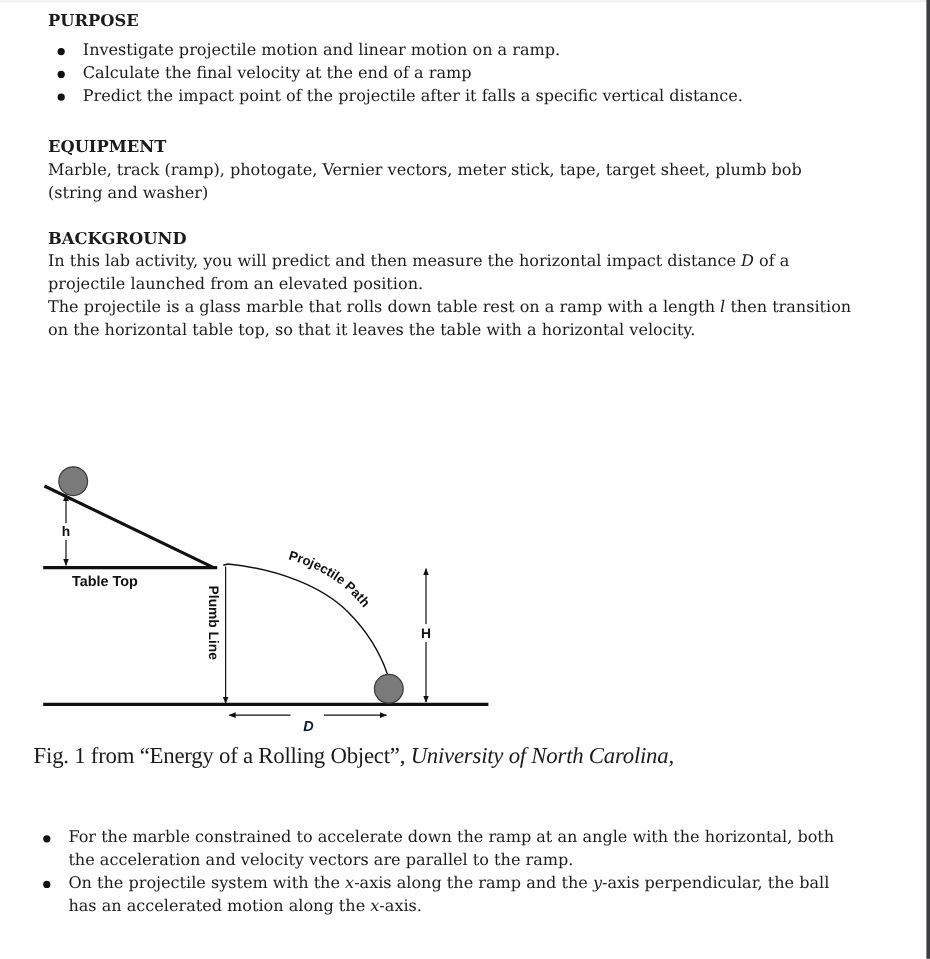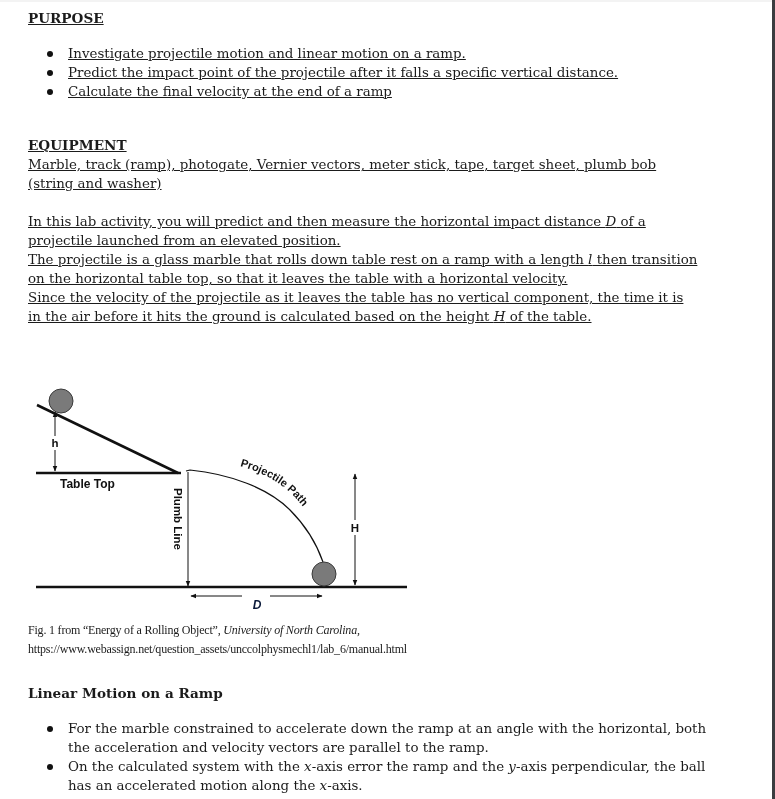--- a/index.html
+++ b/index.html
@@ -14,63 +14,63 @@
     background: #ffffff;
   }
   .edge {
     position: absolute; right: 0; top: 0; width: 3px; height: 799px;
     background: #3b3d40;
   }
   .topstrip {
     position: absolute; left: 0; top: 0; width: 772px; height: 2px; background: #f3f3f3;
   }
   .content {
-    position: absolute; left: 28px; top: 9px; width: 700px;
-    font-size: 13.4px; line-height: 19px; text-decoration: underline;
+    position: absolute; left: 40px; top: 9px; width: 700px;
+    font-size: 13.4px; line-height: 19px;
   }
   .h {
     font-weight: bold; font-size: 13.6px; letter-spacing: 0px;
   }
   .p { margin: 0; }
-  ul.bul { list-style: none; margin: 16px; padding: 0; }
+  ul.bul { list-style: none; margin: 5px; padding: 0; }
   ul.bul li { position: relative; padding-left: 24px; }
   ul.bul li::before {
     content: ""; position: absolute; left: 3px; top: 7px; width: 6px; height: 6px;
     border-radius: 50%; background: #111;
   }
   .gap { height: 19px; }
   em { font-style: italic; }
   .figure { position: absolute; left: 0; top: 376px; width: 460px; height: 240px; }
-  .cap { position: absolute; left: 28px; top: 621px; width: 720px; font-size: 12px; line-height: 19px;
+  .cap { position: absolute; left: 28px; top: 621px; width: 720px; font-size: 19px; line-height: 19px;
          font-family: "Liberation Serif", serif; letter-spacing: -0.2px; }
   .linear { position: absolute; left: 28px; top: 684px; width: 700px; font-size: 13.4px; line-height: 19px; }
 </style>
 </head>
 <body>
 
 <div class="page">
   <div class="topstrip"></div>
 
   <div class="content">
 
     <div class="h">PURPOSE</div>
     <ul class="bul">
       <li>Investigate projectile motion and linear motion on a ramp.</li>
+      <li>Calculate the final velocity at the end of a ramp</li>
       <li>Predict the impact point of the projectile after it falls a specific vertical distance.</li>
-      <li>Calculate the final velocity at the end of a ramp</li>
     </ul>
     <div class="gap"></div>
 
     <div class="h">EQUIPMENT</div>
     <p class="p" style="width:670px">Marble, track (ramp), photogate, Vernier vectors, meter stick, tape, target sheet, plumb bob (string and washer)</p>
     <div class="gap"></div>
 
+    <div class="h">BACKGROUND</div>
     <p class="p" style="width:640px"><span>In this lab activity, you will predict and then measure the horizontal impact distance </span><em>D</em><span> of a projectile launched from an elevated position.</span></p>
     <p class="p" style="width:670px"><span>The projectile is a glass marble that rolls down table rest on a ramp with a length </span><em>l</em><span> then transition on the horizontal table top, so that it leaves the table with a horizontal velocity.</span></p>
-    <p class="p" style="width:670px"><span>Since the velocity of the projectile as it leaves the table has no vertical component, the time it is in the air before it hits the ground is calculated based on the height </span><em>H</em><span> of the table.</span></p>
   </div>
 
   <svg class="figure" viewBox="0 376 460 240" width="460" height="240">
     <defs>
       <marker id="arr" viewBox="0 0 10 10" refX="9" refY="5" markerWidth="6" markerHeight="6" orient="auto-start-reverse">
         <path d="M0,1 L10,5 L0,9 z" fill="#111"></path>
       </marker>
     </defs>
 
     <line x1="37" y1="405" x2="178" y2="473" stroke="#111" stroke-width="2.6"></line>
@@ -101,24 +101,22 @@
     <rect x="348" y="520" width="14" height="15" fill="#fff"></rect>
     <text x="355" y="532" text-anchor="middle" font-family="Liberation Sans, sans-serif" font-weight="bold" font-size="11.5" fill="#111">H</text>
 
     <line x1="242" y1="596" x2="191" y2="596" stroke="#111" stroke-width="1" marker-end="url(#arr)"></line>
     <line x1="270" y1="596" x2="322" y2="596" stroke="#111" stroke-width="1" marker-end="url(#arr)"></line>
     <text x="257" y="609" text-anchor="middle" font-family="Liberation Sans, sans-serif" font-weight="bold" font-style="italic" font-size="12" fill="#0b1a3a">D</text>
   </svg>
 
   <div class="cap">
     <div><span>Fig. 1 from “Energy of a Rolling Object”, </span><em>University of North Carolina,</em></div>
-    <div>https://www.webassign.net/question_assets/unccolphysmechl1/lab_6/manual.html</div>
   </div>
 
   <div class="linear">
-    <div class="h">Linear Motion on a Ramp</div>
     <ul class="bul" style="width:680px">
       <li>For the marble constrained to accelerate down the ramp at an angle with the horizontal, both the acceleration and velocity vectors are parallel to the ramp.</li>
-      <li><span>On the calculated system with the </span><em>x</em><span>-axis error the ramp and the </span><em>y</em><span>-axis perpendicular, the ball has an accelerated motion along the </span><em>x</em><span>-axis.</span></li>
+      <li><span>On the projectile system with the </span><em>x</em><span>-axis along the ramp and the </span><em>y</em><span>-axis perpendicular, the ball has an accelerated motion along the </span><em>x</em><span>-axis.</span></li>
     </ul>
   </div>
 </div>
 <div class="edge"></div>
 
 </body></html>

